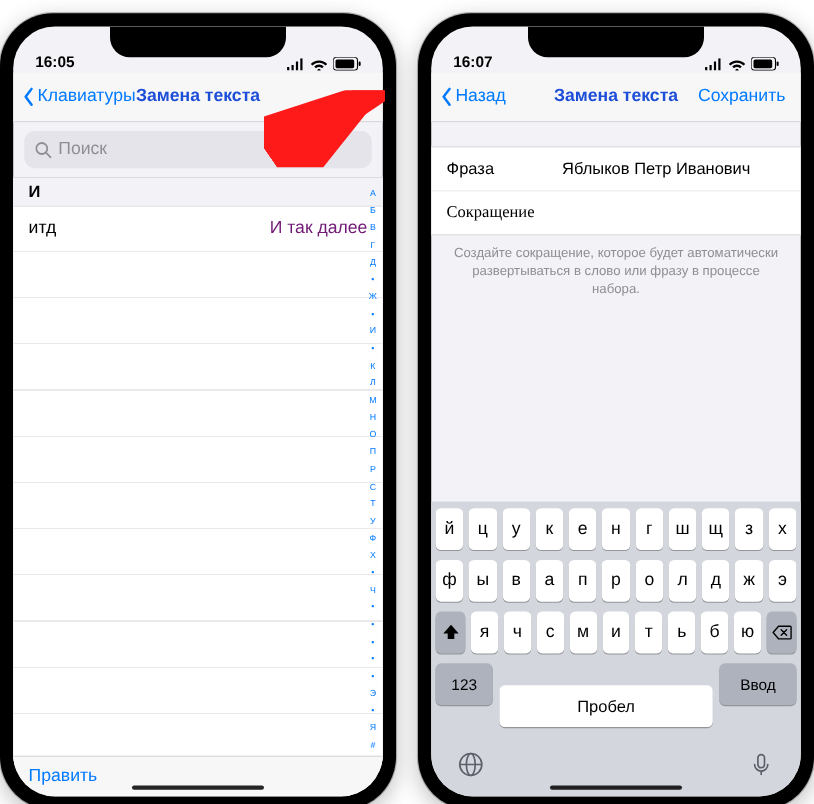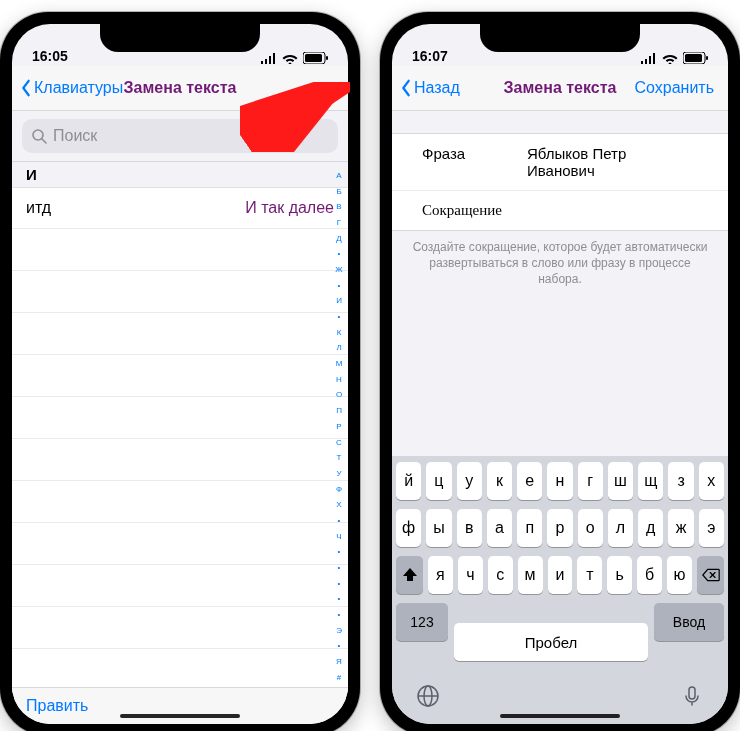--- a/index.html
+++ b/index.html
@@ -5,38 +5,38 @@
   html,body{margin:0;padding:0;background:#fff;font-family:-apple-system,BlinkMacSystemFont,"Helvetica Neue",Arial,sans-serif;}
   .stage{width:740px;height:731px;position:relative;background:#fff;}
   .phones{position:absolute;left:0;right:0;top:12px;bottom:12px;display:flex;justify-content:center;gap:20px;}
   .phone{width:340px;height:700px;background:#000;border-radius:48px;padding:12px;position:relative;box-shadow:0 0 0 1px rgba(0,0,0,.25),0 6px 20px rgba(0,0,0,.25);}
   .screen{position:absolute;inset:12px;background:#f2f2f7;border-radius:38px;overflow:hidden;}
   .notch{position:absolute;top:0;left:50%;transform:translateX(-50%);width:160px;height:28px;background:#000;border-bottom-left-radius:18px;border-bottom-right-radius:18px;z-index:50;}
   .statusbar{height:40px;display:flex;align-items:flex-end;justify-content:space-between;padding:0 20px 2px;font-size:14px;font-weight:600;color:#000;}
   .status-icons{display:flex;gap:5px;align-items:center;}
   .navbar{height:44px;background:#f7f7f8;border-bottom:1px solid #d8d8dc;display:flex;align-items:center;justify-content:space-between;padding:0 8px;position:relative;}
   .nav-back{display:flex;align-items:center;color:#007aff;font-size:16px;gap:2px;}
-  .nav-title{position:absolute;left:0;right:0;text-align:center;font-size:16px;font-weight:600;color:#701a75;pointer-events:none;}
+  .nav-title{position:absolute;left:0;right:0;text-align:center;font-size:16px;font-weight:600;color:#1d4ed8;pointer-events:none;}
   .nav-right{color:#007aff;font-size:16px;padding-right:6px;position:relative;z-index:2;}
   .nav-right.plus{font-size:26px;font-weight:300;line-height:1;padding-right:10px;}
   .searchbar{margin:8px 10px;height:34px;background:#e4e4ea;border-radius:10px;display:flex;align-items:center;padding:0 10px;color:#8e8e93;font-size:16px;gap:6px;}
   .list-area{position:relative;background:#fff;height:calc(100% - 40px - 44px - 50px - 36px);overflow:hidden;border-top:1px solid #d8d8dc;}
   .section-header{padding:4px 14px;font-size:15px;font-weight:600;color:#000;background:#f2f2f7;border-bottom:1px solid #e0e0e4;}
   .row{display:flex;justify-content:space-between;align-items:center;padding:11px 14px;font-size:16px;border-bottom:1px solid #eaeaec;background:#fff;}
   .row .label{color:#000;text-align:right;}
   .row .value{color:#701a75;}
   .empty-lines{background:repeating-linear-gradient(to bottom,#fff 0,#fff 41px,#eaeaec 41px,#eaeaec 42px);height:100%;}
   .index-bar{position:absolute;right:2px;top:6px;bottom:6px;width:14px;display:flex;flex-direction:column;justify-content:space-around;align-items:center;font-size:8px;color:#007aff;user-select:none;}
   .index-bar span{line-height:1;}
   .toolbar{position:absolute;bottom:0;left:0;right:0;height:36px;border-top:1px solid #d8d8dc;background:#f7f7f8;display:flex;align-items:center;padding:0 14px;}
   .toolbar a{color:#007aff;font-size:16px;}
   .homebar{position:absolute;bottom:6px;left:50%;transform:translateX(-50%);width:120px;height:4px;border-radius:3px;background:#000;opacity:.85;z-index:60;}
   
   .form-group{margin-top:22px;background:#fff;border-top:1px solid #d8d8dc;border-bottom:1px solid #d8d8dc;}
-  .form-row{display:flex;padding:11px 30px;font-size:15px;border-bottom:1px solid #eaeaec;justify-content:space-between;}
+  .form-row{display:flex;padding:11px 14px;font-size:15px;border-bottom:1px solid #eaeaec;justify-content:space-between;}
   .form-row:last-child{border-bottom:none;font-family:Liberation Serif, serif;}
   .form-row .fl{width:105px;color:#000;}
   .form-row .fv{color:#000;flex:1;}
   .caret{display:inline-block;width:1px;height:17px;background:#3070cc;vertical-align:middle;margin-left:1px;animation:blink 1s step-start infinite;}
   @keyframes blink{50%{opacity:0;}}
   .hint{color:#8e8e93;font-size:12px;line-height:1.35;padding:8px 14px;text-align:center;}
   .keyboard{position:absolute;left:0;right:0;bottom:0;background:#d3d6dc;padding:6px 4px 54px;}
   .krow{display:flex;justify-content:center;gap:5px;margin-bottom:9px;}
   .key{background:#fff;border-radius:5px;height:38px;min-width:24px;flex:1;max-width:27px;display:flex;align-items:center;justify-content:center;font-size:16px;color:#000;box-shadow:0 1px 0 rgba(0,0,0,.3);}
   .krow.shift .key{max-width:27px;}

